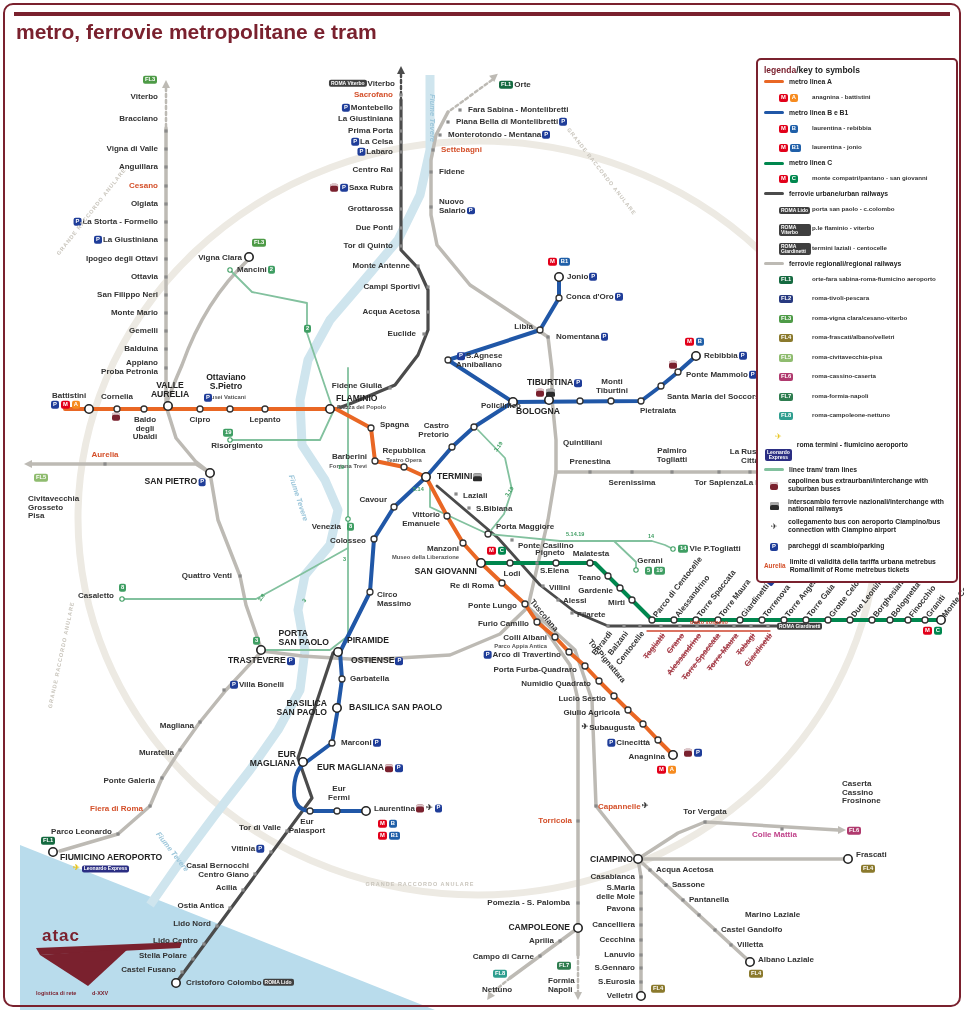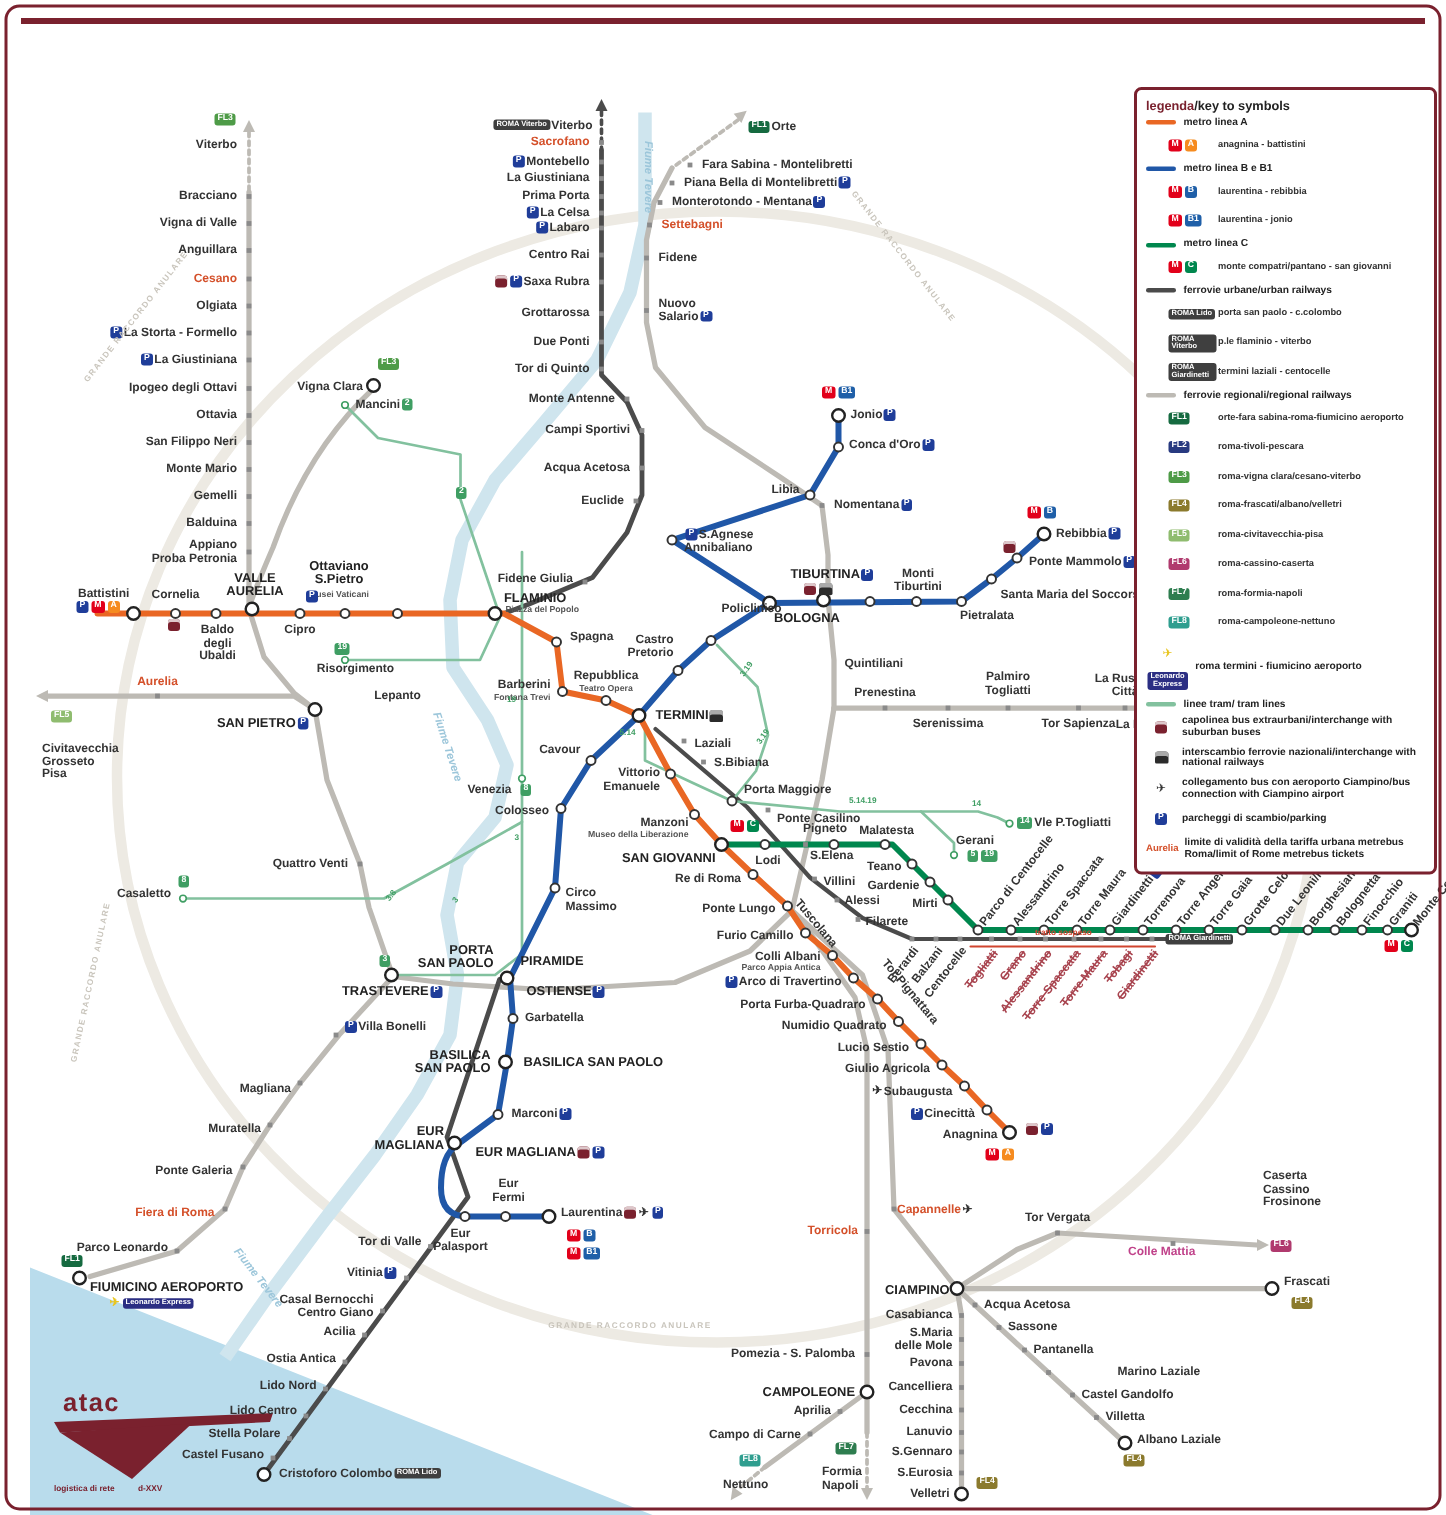--- a/index.html
+++ b/index.html
@@ -46,20 +46,21 @@
   .lsub .txt{font-size:6.2px;font-weight:700;color:#333;line-height:1.1;}
   .lsub .bwrap{flex:0 0 34px;}
   .lrow .iwrap{flex:0 0 20px;text-align:center;margin-right:4px;}
   .aur{color:#d4502a;font-size:6.4px;font-weight:800;}
 </style>
 </head>
 <body>
 
 <div id="stage">
   <div id="toprule"></div>
+  <div id="pagetitle">metro, ferrovie metropolitane e tram</div>
   <div id="mapwrap"></div>
   <svg width="964" height="1010" viewBox="0 0 964 1010" id="mapsvg">
       <ellipse cx="478" cy="518" rx="400" ry="377" fill="none" stroke="#edeae3" stroke-width="7"></ellipse>
       <polygon points="20,845 435,1010 20,1010" fill="#b9dcec"></polygon>
       <path d="M430,75 L430,150 L420,195 L398,240 L360,285 L330,320 L308,360 L300,400 L302,445 L325,480 L338,510 L330,545 L305,575 L298,610 L305,650 L300,690 L278,730 L250,770 L215,815 L180,862 L150,905" fill="none" stroke="#cfe5ee" stroke-width="9" stroke-linejoin="round"></path>
       <path d="M448,112 L436,135 L431,160 L431,215 L437,245 L470,285 L520,318 L548,337 L552,370 L552,399" fill="none" stroke="#bdbab4" stroke-width="3.5" stroke-linejoin="round" stroke-linecap="round"></path>
       <path d="M552,399 L556,440 L556,472" fill="none" stroke="#bdbab4" stroke-width="3.5" stroke-linejoin="round" stroke-linecap="round"></path>
       <path d="M556,472 L935,472" fill="none" stroke="#bdbab4" stroke-width="3.5" stroke-linejoin="round" stroke-linecap="round"></path>
       <path d="M556,472 L548,520 L528,607 L500,634 L450,655 L365,660 L302,656 L262,651 L226,690 L200,722 L180,750 L162,778 L150,806 L118,834 L60,851" fill="none" stroke="#bdbab4" stroke-width="3.5" stroke-linejoin="round" stroke-linecap="round"></path>
       <path d="M262,651 L246,605 L240,576 L218,520 L210,473 L196,464 L32,464" fill="none" stroke="#bdbab4" stroke-width="3.5" stroke-linejoin="round" stroke-linecap="round"></path>
@@ -403,21 +404,21 @@
           <span class="txt">parcheggi di scambio/parking</span>
         </div>
         <div class="lrow">
           <span class="iwrap aur">Aurelia</span>
           <span class="txt">limite di validità della tariffa urbana metrebus Roma/limit of Rome metrebus tickets</span>
         </div>
       </div>
   </div>
   <div id="frame"></div>
 <div class="lbl" style="left: 158px; top: 97px; transform: translate(-100%, -50%); text-align: right;"><span>Viterbo</span></div>
-    <div class="lbl" style="left: 158px; top: 131px; transform: translate(-100%, -50%); text-align: right;"><span>Bracciano</span></div>
+    <div class="lbl" style="left: 158px; top: 119px; transform: translate(-100%, -50%); text-align: right;"><span>Bracciano</span></div>
     <div class="lbl" style="left: 158px; top: 149px; transform: translate(-100%, -50%); text-align: right;"><span>Vigna di Valle</span></div>
     <div class="lbl" style="left: 158px; top: 167px; transform: translate(-100%, -50%); text-align: right;"><span>Anguillara</span></div>
     <div class="lbl c-r" style="left: 158px; top: 186px; transform: translate(-100%, -50%); text-align: right;"><span>Cesano</span></div>
     <div class="lbl" style="left: 158px; top: 204px; transform: translate(-100%, -50%); text-align: right;"><span>Olgiata</span></div>
     <div class="lbl" style="left: 158px; top: 222px; transform: translate(-100%, -50%); text-align: right;"><span class="bdg bP">P</span><span>La Storta - Formello</span></div>
     <div class="lbl" style="left: 158px; top: 240px; transform: translate(-100%, -50%); text-align: right;"><span class="bdg bP">P</span><span>La Giustiniana</span></div>
     <div class="lbl" style="left: 158px; top: 259px; transform: translate(-100%, -50%); text-align: right;"><span>Ipogeo degli Ottavi</span></div>
     <div class="lbl" style="left: 158px; top: 277px; transform: translate(-100%, -50%); text-align: right;"><span>Ottavia</span></div>
     <div class="lbl" style="left: 158px; top: 295px; transform: translate(-100%, -50%); text-align: right;"><span>San Filippo Neri</span></div>
     <div class="lbl" style="left: 158px; top: 313px; transform: translate(-100%, -50%); text-align: right;"><span>Monte Mario</span></div>
@@ -456,21 +457,21 @@
     <div class="lbl" style="left: 117px; top: 397px; transform: translate(-50%, -50%); text-align: center;"><span>Cornelia</span></div>
     <div class="lbl" style="left: 145px; top: 429px; transform: translate(-50%, -50%); text-align: center;"><span>Baldo
 degli
 Ubaldi</span></div>
     <div class="lbl c-b" style="left: 170px; top: 390px; transform: translate(-50%, -50%); text-align: center;"><span>VALLE
 AURELIA</span></div>
     <div class="lbl" style="left: 200px; top: 420px; transform: translate(-50%, -50%); text-align: center;"><span>Cipro</span></div>
     <div class="lbl c-b" style="left: 226px; top: 382px; transform: translate(-50%, -50%); text-align: center;"><span>Ottaviano
 S.Pietro</span></div>
     <div class="lbl c-xs" style="left: 226px; top: 397px; transform: translate(-50%, -50%); text-align: center;"><span>Musei Vaticani</span></div>
-    <div class="lbl" style="left: 265px; top: 420px; transform: translate(-50%, -50%); text-align: center; margin-top: 44px;"><span>Lepanto</span></div>
+    <div class="lbl" style="left: 265px; top: 420px; transform: translate(-50%, -50%); text-align: center;"><span>Lepanto</span></div>
     <div class="lbl" style="left: 237px; top: 446px; transform: translate(-50%, -50%); text-align: center;"><span>Risorgimento</span></div>
     <div class="lbl c-b" style="left: 336px; top: 399px; transform: translateY(-50%);"><span>FLAMINIO</span></div>
     <div class="lbl c-xs" style="left: 337px; top: 407px; transform: translateY(-50%);"><span>Piazza del Popolo</span></div>
     <div class="lbl" style="left: 380px; top: 425px; transform: translateY(-50%);"><span>Spagna</span></div>
     <div class="lbl" style="left: 367px; top: 457px; transform: translate(-100%, -50%); text-align: right;"><span>Barberini</span></div>
     <div class="lbl c-xs" style="left: 367px; top: 466px; transform: translate(-100%, -50%); text-align: right;"><span>Fontana Trevi</span></div>
     <div class="lbl" style="left: 404px; top: 451px; transform: translate(-50%, -50%); text-align: center;"><span>Repubblica</span></div>
     <div class="lbl c-xs" style="left: 404px; top: 460px; transform: translate(-50%, -50%); text-align: center;"><span>Teatro Opera</span></div>
     <div class="lbl c-b" style="left: 437px; top: 477px; transform: translateY(-50%);"><span>TERMINI</span><span class="trainic"></span></div>
     <div class="lbl" style="left: 449px; top: 431px; transform: translate(-100%, -50%); text-align: right;"><span>Castro
@@ -507,21 +508,21 @@
 Palasport</span></div>
     <div class="lbl c-b" style="left: 296px; top: 759px; transform: translate(-100%, -50%); text-align: right;"><span>EUR
 MAGLIANA</span></div>
     <div class="lbl c-b" style="left: 317px; top: 768px; transform: translateY(-50%);"><span>EUR MAGLIANA</span><span class="busic"></span><span class="bdg bP">P</span></div>
     <div class="lbl" style="left: 341px; top: 743px; transform: translateY(-50%);"><span>Marconi</span><span class="bdg bP">P</span></div>
     <div class="lbl c-b" style="left: 327px; top: 708px; transform: translate(-100%, -50%); text-align: right;"><span>BASILICA
 SAN PAOLO</span></div>
     <div class="lbl c-b" style="left: 349px; top: 708px; transform: translateY(-50%);"><span>BASILICA SAN PAOLO</span></div>
     <div class="lbl" style="left: 350px; top: 679px; transform: translateY(-50%);"><span>Garbatella</span></div>
     <div class="lbl c-b" style="left: 347px; top: 641px; transform: translateY(-50%);"><span>PIRAMIDE</span></div>
-    <div class="lbl c-b" style="left: 329px; top: 638px; transform: translate(-100%, -50%); text-align: right;"><span>PORTA
+    <div class="lbl c-b" style="left: 329px; top: 638px; transform: translate(-100%, -50%); "><span>PORTA
 SAN PAOLO</span></div>
     <div class="lbl c-b" style="left: 351px; top: 661px; transform: translateY(-50%);"><span>OSTIENSE</span><span class="bdg bP">P</span></div>
     <div class="lbl c-b" style="left: 228px; top: 661px; transform: translateY(-50%);"><span>TRASTEVERE</span><span class="bdg bP">P</span></div>
     <div class="lbl" style="left: 229px; top: 685px; transform: translateY(-50%);"><span class="bdg bP">P</span><span>Villa Bonelli</span></div>
     <div class="lbl" style="left: 194px; top: 726px; transform: translate(-100%, -50%); text-align: right;"><span>Magliana</span></div>
     <div class="lbl" style="left: 174px; top: 753px; transform: translate(-100%, -50%); text-align: right;"><span>Muratella</span></div>
     <div class="lbl" style="left: 155px; top: 781px; transform: translate(-100%, -50%); text-align: right;"><span>Ponte Galeria</span></div>
     <div class="lbl c-r" style="left: 143px; top: 809px; transform: translate(-100%, -50%); text-align: right;"><span>Fiera di Roma</span></div>
     <div class="lbl" style="left: 112px; top: 832px; transform: translate(-100%, -50%); text-align: right;"><span>Parco Leonardo</span></div>
     <div class="lbl c-b" style="left: 60px; top: 858px; transform: translateY(-50%);"><span>FIUMICINO AEROPORTO</span></div>

